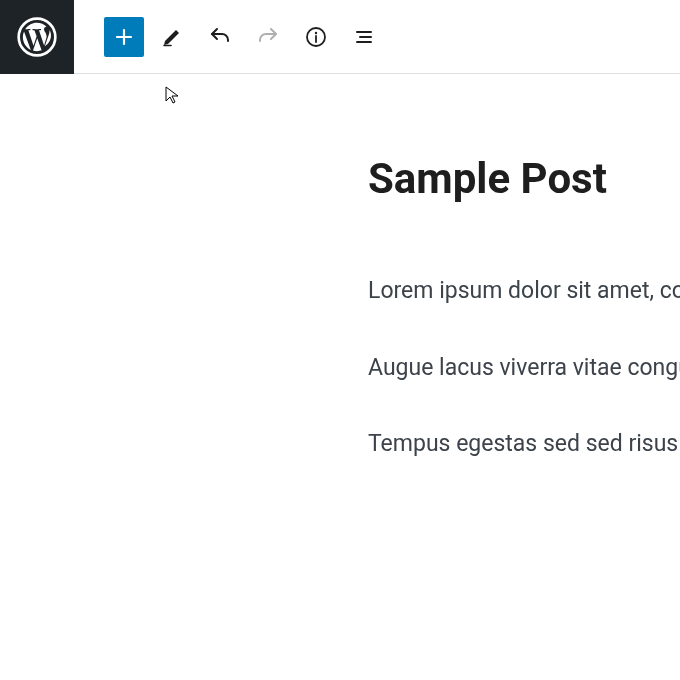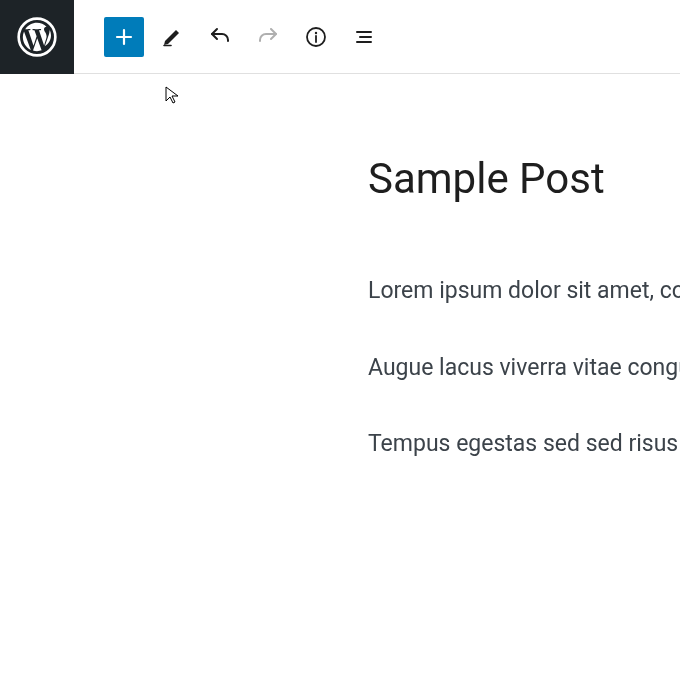--- a/index.html
+++ b/index.html
@@ -7,21 +7,21 @@
   .top-bar { display: flex; align-items: center; height: 74px; border-bottom: 1px solid #e0e0e0; }
   .wp-logo { width: 74px; height: 74px; background: #1d2327; display: flex; align-items: center; justify-content: center; flex-shrink: 0; }
   .wp-logo svg { width: 40px; height: 40px; }
   .toolbar { display: flex; align-items: center; padding-left: 30px; gap: 8px; }
   .tool-btn { width: 40px; height: 40px; display: flex; align-items: center; justify-content: center; border: none; background: transparent; cursor: pointer; border-radius: 2px; }
   .tool-btn svg { width: 24px; height: 24px; }
   .tool-btn.add { background: #007cba; color: #fff; }
   .tool-btn.add svg { stroke: #fff; }
   .tool-btn.disabled svg { opacity: 0.35; }
   .content { padding: 80px 0 0 368px; }
-  .title { font-size: 42px; font-weight: 400; color: #1e1e1e; margin-bottom: 70px; line-height: 1.2; }
+  .title { font-size: 42px; font-weight: 700; color: #1e1e1e; margin-bottom: 70px; line-height: 1.2; }
   .para { font-size: 23px; line-height: 1.5; color: #3c434a; margin-bottom: 42px; white-space: nowrap; }
   .cursor { position: absolute; left: 165px; top: 86px; pointer-events: none; }
   .cursor svg { width: 16px; height: 18px; }
 </style>
 </head>
 <body>
 
 <div class="top-bar">
   <div class="wp-logo">
     <svg viewBox="0 0 24 24">

